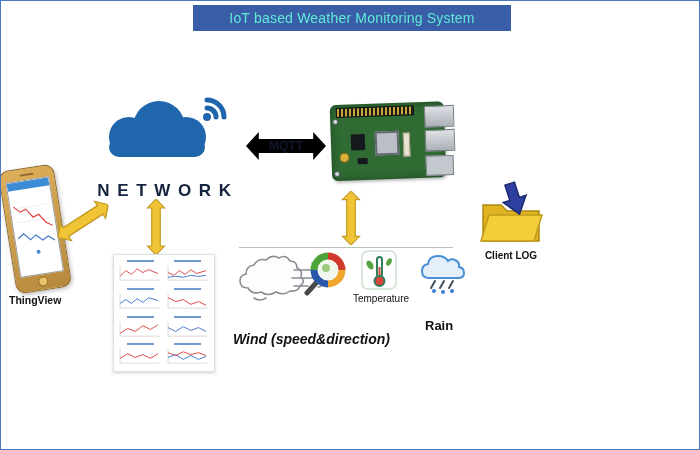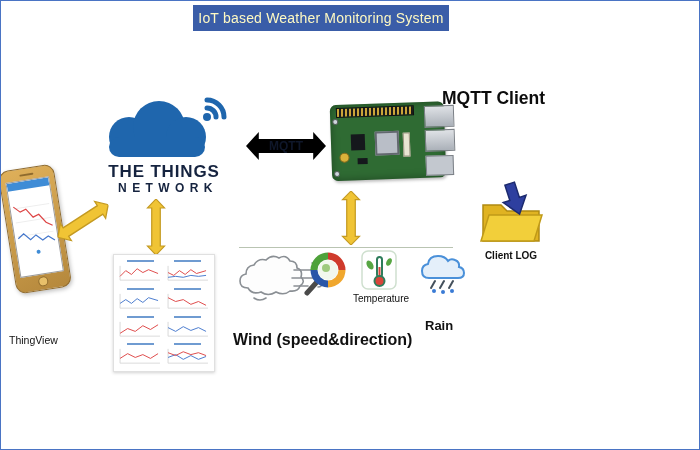--- a/index.html
+++ b/index.html
@@ -2,46 +2,46 @@
 <html style="--header-bg: #3a5da8; --border-blue: #4a74c4; --arrow-yellow: #f0c435; --arrow-edge: #c49a22; --ttn-blue: #1f66ad; --ttn-text: #15233f; --folder-yellow: #f2cf3a; --board-green: #2f6b33;"><head>
 <meta charset="utf-8">
 <style>
   html,body{margin:0;padding:0;background:#fff;}
   .canvas{
     position:relative;width:700px;height:450px;background:#fff;
     border:1.5px solid var(--border-blue,#4a74c4);box-sizing:border-box;
     font-family:"Liberation Sans",sans-serif;overflow:hidden;
   }
   .header{
-    position:absolute;left:192px;top:4px;width:256px;height:26px;
-    background:var(--header-bg,#3a5da8);color:#fef9c3;
+    position:absolute;left:192px;top:4px;width:318px;height:26px;
+    background:var(--header-bg,#3a5da8);color:#5eead4;
     display:flex;align-items:center;justify-content:center;
     font-size:14px;font-weight:500;letter-spacing:.2px;
   }
   .lbl{position:absolute;color:#111;}
 
   
   .phone{
     position:absolute;left:6px;top:166px;width:54px;height:122px;
     transform:rotate(-9deg);border-radius:10px;
     background:linear-gradient(160deg,#dfb05a,#b5883c);
     border:1.5px solid #8f6b2e;box-shadow:1px 2px 4px rgba(0,0,0,.25);
   }
   .speaker{position:absolute;top:5px;left:50%;width:14px;height:2px;margin-left:-7px;background:#8f6b2e;border-radius:2px;}
   .phone-screen{position:absolute;left:5px;right:5px;top:11px;bottom:15px;background:#fff;border:1px solid #9a9a9a;overflow:hidden;}
   .phone-topbar{height:8px;background:#3f8cd6;}
   .home-btn{position:absolute;bottom:3px;left:50%;width:8px;height:8px;margin-left:-5px;border:1px solid #8f6b2e;border-radius:50%;background:#e8c06a;}
-  .thingview{left:8px;top:293px;font-size:10.5px;font-weight:400;margin-top:40px;}
+  .thingview{left:8px;top:293px;font-size:10.5px;font-weight:700;}
 
   
   .ttn-cloud{position:absolute;left:90px;top:86px;width:150px;height:80px;}
   .ttn-line1{position:absolute;left:88px;top:161px;width:150px;text-align:center;
     font-size:17px;font-weight:800;letter-spacing:.05em;color:var(--ttn-text,#15233f);}
   .ttn-line2{position:absolute;left:92px;top:180px;width:150px;text-align:center;
-    font-size:12px;font-weight:700;letter-spacing:.45em;color:var(--ttn-text,#15233f);}
+    font-size:17px;font-weight:700;letter-spacing:.45em;color:var(--ttn-text,#15233f);}
 
   
   .arrow{position:absolute;}
   .arrow polygon{fill:var(--arrow-yellow,#f0c435);stroke:var(--arrow-edge,#c49a22);stroke-width:2;}
   .mqtt-wrap{position:absolute;left:245px;top:127px;width:80px;height:36px;}
   .mqtt-wrap svg{position:absolute;inset:0;width:100%;height:100%;}
   .mqtt-label{position:absolute;inset:0;display:flex;align-items:center;justify-content:center;
     font-size:12px;font-weight:700;color:#0f172a;}
   .arrow-phone{left:52px;top:207px;width:60px;height:26px;transform:rotate(-33deg);}
   .arrow-ttn-dash{left:144px;top:198px;width:22px;height:56px;}
@@ -78,21 +78,21 @@
   .mini-axis{fill:none;stroke:#d8d8d8;stroke-width:1;}
   .mini-red{fill:none;stroke:#d44;stroke-width:1;}
   .mini-blue{fill:none;stroke:#47c;stroke-width:1;}
 
   
   .sensor-line{position:absolute;left:238px;top:246px;width:214px;height:1px;background:#b9c4b2;}
   .wind{position:absolute;left:233px;top:247px;width:96px;height:62px;}
   .mag{position:absolute;left:303px;top:249px;width:46px;height:46px;}
   .thermo{position:absolute;left:360px;top:249px;width:36px;height:40px;}
   .rain{position:absolute;left:418px;top:246px;width:48px;height:48px;}
-  .wind-lbl{left:232px;top:330px;font-size:16px;font-weight:700;}
+  .wind-lbl{left:232px;top:330px;font-size:14px;font-weight:700;font-style:italic;}
   .temp-lbl{left:350px;top:292px;width:60px;text-align:center;font-size:10px;}
   .rain-lbl{left:424px;top:317px;font-size:13px;font-weight:700;}
 </style>
 </head>
 <body>
 
 <div class="canvas">
 
   <div class="header">
     <span>IoT based Weather Monitoring System</span>
@@ -125,21 +125,20 @@
       <circle cx="68" cy="40" r="26"></circle>
       <circle cx="95" cy="50" r="20"></circle>
       <rect x="18" y="50" width="96" height="20" rx="10"></rect>
       <circle cx="116" cy="30" r="4"></circle>
     </g>
     <g fill="none" stroke="var(--ttn-blue,#1f66ad)" stroke-width="5" stroke-linecap="round">
       <path d="M116,21 A9,9 0 0 1 125,30"></path>
       <path d="M116,13 A17,17 0 0 1 133,30"></path>
     </g>
   </svg>
-  <div class="ttn-line1">THE THINGS</div>
   <div class="ttn-line2">NETWORK</div>
 
   <div class="mqtt-wrap">
     <svg viewBox="0 0 100 36" preserveAspectRatio="none">
       <polygon points="0,18 16,4 16,11 84,11 84,4 100,18 84,32 84,25 16,25 16,32"></polygon>
     </svg>
     <div class="mqtt-label">MQTT</div>
   </div>
 
   <svg class="arrow arrow-ttn-dash" viewBox="0 0 36 100" preserveAspectRatio="none">
@@ -157,21 +156,20 @@
       <div class="slot"></div>
       <div class="cap"></div>
       <div class="bit1"></div>
       <div class="hole" style="left:2px;top:14px;"></div>
       <div class="hole" style="left:2px;bottom:4px;"></div>
     </div>
     <div class="usb usb1"></div>
     <div class="usb usb2"></div>
     <div class="eth"></div>
   </div>
-  <div class="lbl mqtt-client">MQTT Client</div>
 
   <svg class="folder" viewBox="0 0 66 66">
     <path d="M5,24 h18 l6,6 h32 v30 h-56 z" fill="#e0b322" stroke="#b08a12" stroke-width="1.5"></path>
     <path d="M3,60 L11,34 H64 L56,60 Z" fill="var(--folder-yellow,#f2cf3a)" stroke="#c09a18" stroke-width="1.5"></path>
     <g transform="rotate(-18 36 16)">
       <polygon points="31,2 41,2 41,18 48,18 36,34 24,18 31,18" fill="#2e3f9f" stroke="#1c2a6e" stroke-width="1.5"></polygon>
     </g>
   </svg>
   <div class="lbl locallog">Client LOG</div>
 

